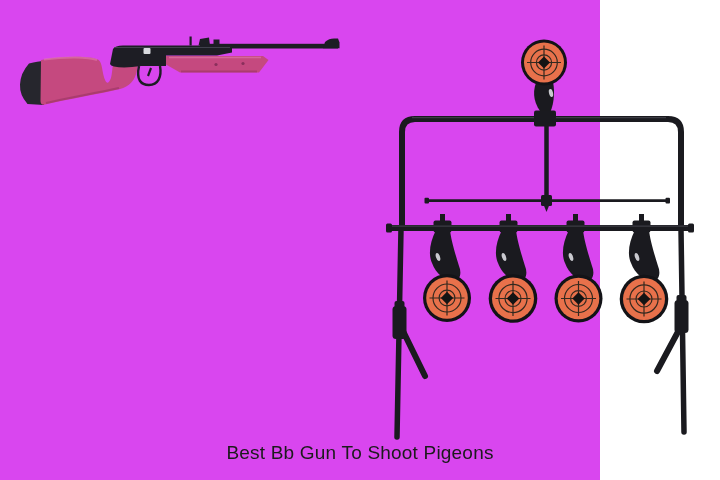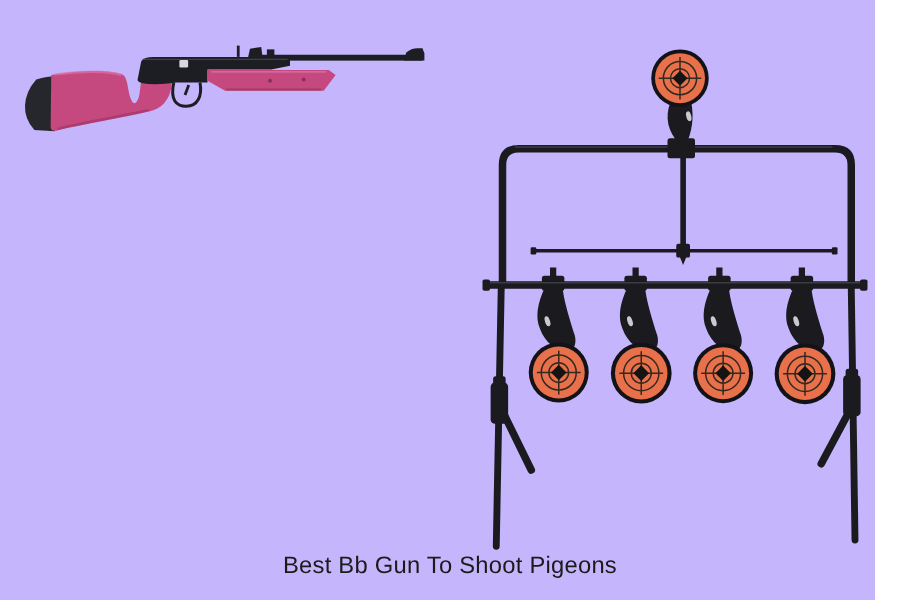--- a/index.html
+++ b/index.html
@@ -6,23 +6,23 @@
     margin: 0;
     padding: 0;
     width: 720px;
     height: 480px;
     background: #ffffff;
     font-family: "Liberation Sans", sans-serif;
     overflow: hidden;
   }
   .stage {
     position: relative;
-    width: 700px;
+    width: 600px;
     height: 480px;
-    background: #c4b5fd;
+    background: #d946ef;
   }
   .collage {
     position: absolute;
     left: 0;
     top: 0;
     width: 720px;
     height: 480px;
   }
   .caption {
     position: absolute;

